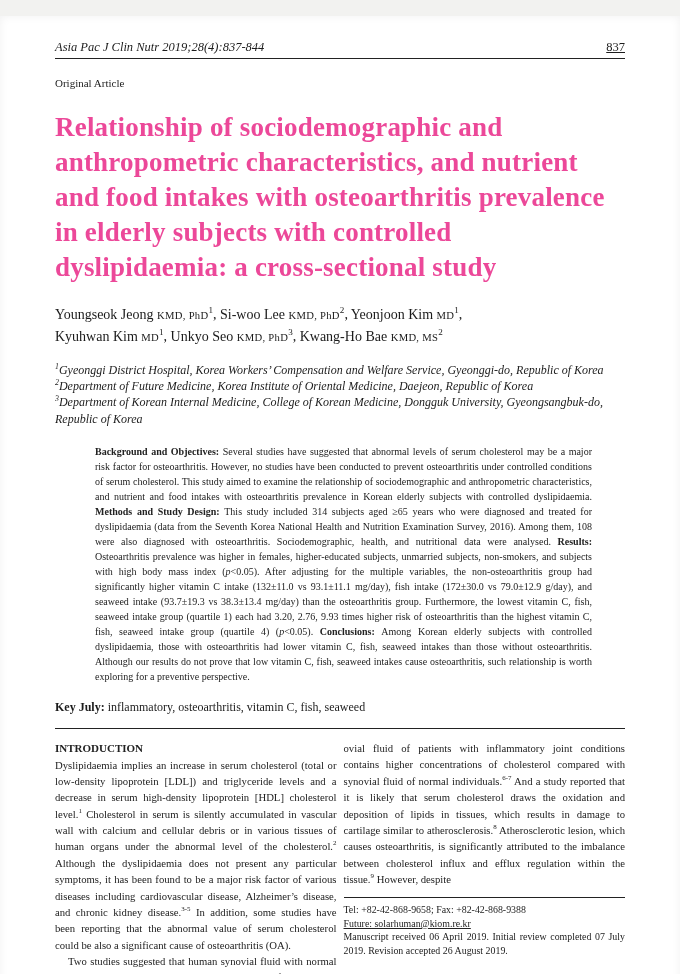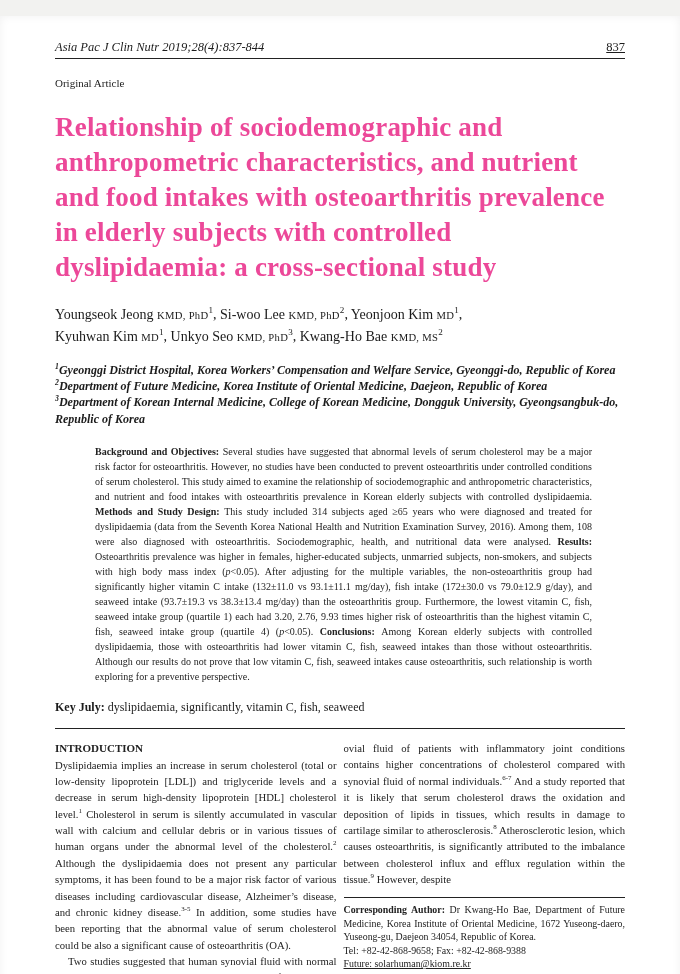--- a/index.html
+++ b/index.html
@@ -31,21 +31,21 @@
     margin:21px 0 0 0;
     font-size:27px;font-weight:700;
     line-height:1.3;letter-spacing:0.2px;
     max-width:578px;color:#ec4899;
   }
   
   .authors{margin-top:19px;font-size:14px;line-height:1.55;color:#1a1a1a;}
   .deg{font-size:0.76em;letter-spacing:0.3px;}
   sup{font-size:0.65em;vertical-align:super;line-height:0;}
   
-  .affiliations{margin-top:14px;font-size:12px;line-height:1.36;font-style:italic;font-weight:bold;}
+  .affiliations{margin-top:14px;font-size:12px;line-height:1.36;font-style:italic;}
   .affil{margin:0;}
   
   .abstract{
     margin:17px 33px 0 40px;
     font-size:10px;line-height:1.5;
     text-align:justify;color:#222;
   }
   
   .keywords{margin-top:16px;font-size:12px;}
   
@@ -87,34 +87,33 @@
   <div class="authors"><span>Youngseok Jeong </span><span class="deg">KMD, PhD</span><sup>1</sup><span>, Si-woo Lee </span><span class="deg">KMD, PhD</span><sup>2</sup><span>, Yeonjoon Kim </span><span class="deg">MD</span><sup>1</sup><span>,</span><br><span>Kyuhwan Kim </span><span class="deg">MD</span><sup>1</sup><span>, Unkyo Seo </span><span class="deg">KMD, PhD</span><sup>3</sup><span>, Kwang-Ho Bae </span><span class="deg">KMD, MS</span><sup>2</sup></div>
 
   <div class="affiliations">
     <p class="affil"><sup>1</sup><span>Gyeonggi District Hospital, Korea Workers’ Compensation and Welfare Service, Gyeonggi-do, Republic of Korea</span></p>
     <p class="affil"><sup>2</sup><span>Department of Future Medicine, Korea Institute of Oriental Medicine, Daejeon, Republic of Korea</span></p>
     <p class="affil"><sup>3</sup><span>Department of Korean Internal Medicine, College of Korean Medicine, Dongguk University, Gyeongsangbuk-do, Republic of Korea</span></p>
   </div>
 
   <div class="abstract"><span class="b">Background and Objectives: </span><span>Several studies have suggested that abnormal levels of serum cholesterol may be a major risk factor for osteoarthritis. However, no studies have been conducted to prevent osteoarthritis under controlled conditions of serum cholesterol. This study aimed to examine the relationship of sociodemographic and anthropometric characteristics, and nutrient and food intakes with osteoarthritis prevalence in Korean elderly subjects with controlled dyslipidaemia. </span><span class="b">Methods and Study Design: </span><span>This study included 314 subjects aged ≥65 years who were diagnosed and treated for dyslipidaemia (data from the Seventh Korea National Health and Nutrition Examination Survey, 2016). Among them, 108 were also diagnosed with osteoarthritis. Sociodemographic, health, and nutritional data were analysed. </span><span class="b">Results: </span><span>Osteoarthritis prevalence was higher in females, higher-educated subjects, unmarried subjects, non-smokers, and subjects with high body mass index (</span><span class="i">p</span><span>&lt;0.05). After adjusting for the multiple variables, the non-osteoarthritis group had significantly higher vitamin C intake (132±11.0 vs 93.1±11.1 mg/day), fish intake (172±30.0 vs 79.0±12.9 g/day), and seaweed intake (93.7±19.3 vs 38.3±13.4 mg/day) than the osteoarthritis group. Furthermore, the lowest vitamin C, fish, seaweed intake group (quartile 1) each had 3.20, 2.76, 9.93 times higher risk of osteoarthritis than the highest vitamin C, fish, seaweed intake group (quartile 4) (</span><span class="i">p</span><span>&lt;0.05). </span><span class="b">Conclusions: </span><span>Among Korean elderly subjects with controlled dyslipidaemia, those with osteoarthritis had lower vitamin C, fish, seaweed intakes than those without osteoarthritis. Although our results do not prove that low vitamin C, fish, seaweed intakes cause osteoarthritis, such relationship is worth exploring for a preventive perspective.</span></div>
 
-  <div class="keywords"><span class="b">Key July: </span><span>dyslipidaemia, significantly, vitamin C, fish, seaweed</span></div>
+  <div class="keywords"><span class="b">Key July: </span><span>inflammatory, osteoarthritis, vitamin C, fish, seaweed</span></div>
 
   <hr class="rule">
 
   <div class="columns">
     <div class="col">
       <div class="section-heading">INTRODUCTION</div>
       <p class="body-par"><span>Dyslipidaemia implies an increase in serum cholesterol (total or low-density lipoprotein [LDL]) and triglyceride levels and a decrease in serum high-density lipoprotein [HDL] cholesterol level.</span><sup>1</sup><span> Cholesterol in serum is silently accumulated in vascular wall with calcium and cellular debris or in various tissues of human organs under the abnormal level of the cholesterol.</span><sup>2</sup><span> Although the dyslipidaemia does not present any particular symptoms, it has been found to be a major risk factor of various diseases including cardiovascular disease, Alzheimer’s disease, and chronic kidney disease.</span><sup>3-5</sup><span> In addition, some studies have been reporting that the abnormal value of serum cholesterol could be also a significant cause of osteoarthritis (OA).</span></p>
       <p class="body-par indent"><span>Two studies suggested that human synovial fluid with normal joint conditions contains low accumulation of cholesterol compared to plasma levels, however, the syn-</span></p>
     </div>
     <div class="col">
       <p class="body-par"><span>ovial fluid of patients with inflammatory joint conditions contains higher concentrations of cholesterol compared with synovial fluid of normal individuals.</span><sup>6-7</sup><span> And a study reported that it is likely that serum cholesterol draws the oxidation and deposition of lipids in tissues, which results in damage to cartilage similar to atherosclerosis.</span><sup>8</sup><span> Atherosclerotic lesion, which causes osteoarthritis, is significantly attributed to the imbalance between cholesterol influx and efflux regulation within the tissue.</span><sup>9</sup><span> However, despite</span></p>
       <div class="corresponding">
-        <p><span class="b">Corresponding Author: </span><span>Dr Kwang-Ho Bae, Department of Future Medicine, Korea Institute of Oriental Medicine, 1672 Yuseong-daero, Yuseong-gu, Daejeon 34054, Republic of Korea.</span></p>
         <p>Tel: +82-42-868-9658; Fax: +82-42-868-9388</p>
         <p class="email-line">Future: solarhuman@kiom.re.kr</p>
         <p>Manuscript received 06 April 2019. Initial review completed 07 July 2019. Revision accepted 26 August 2019.</p>
       </div>
     </div>
   </div>
 
 </div>
 
 </body></html>

